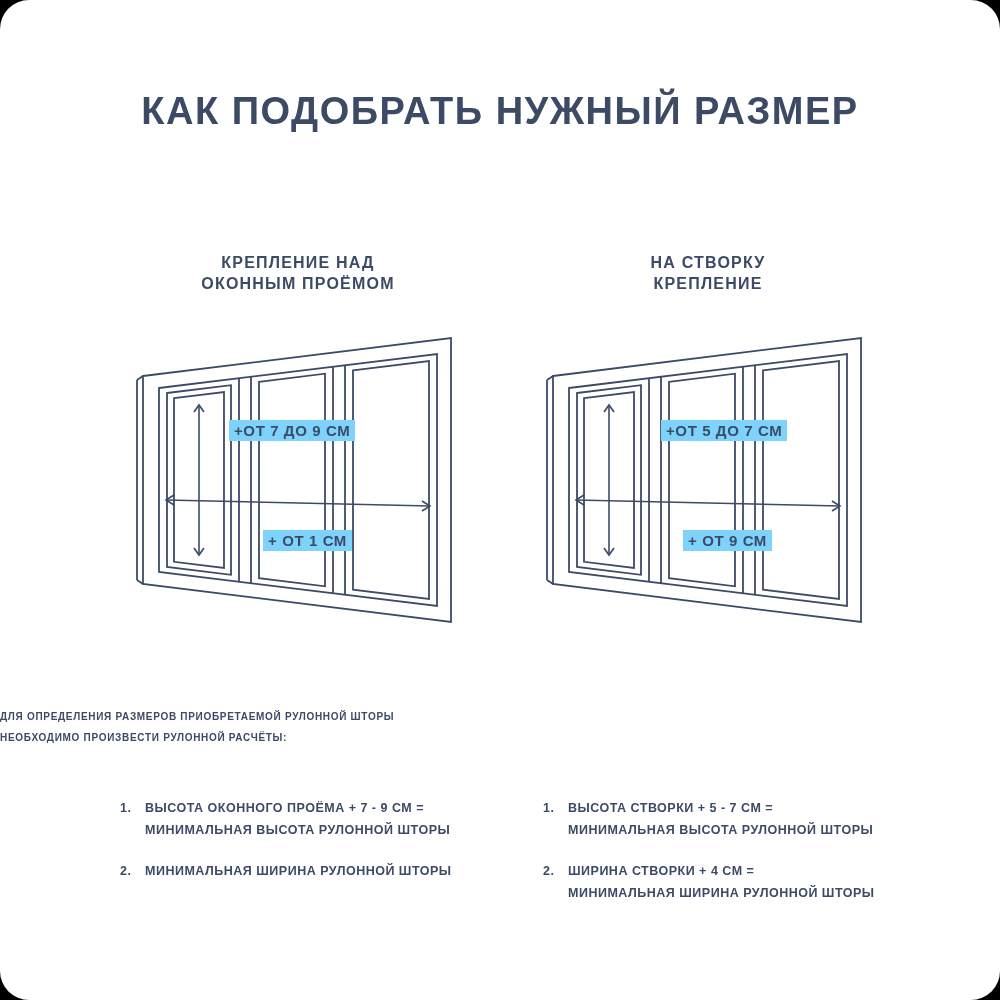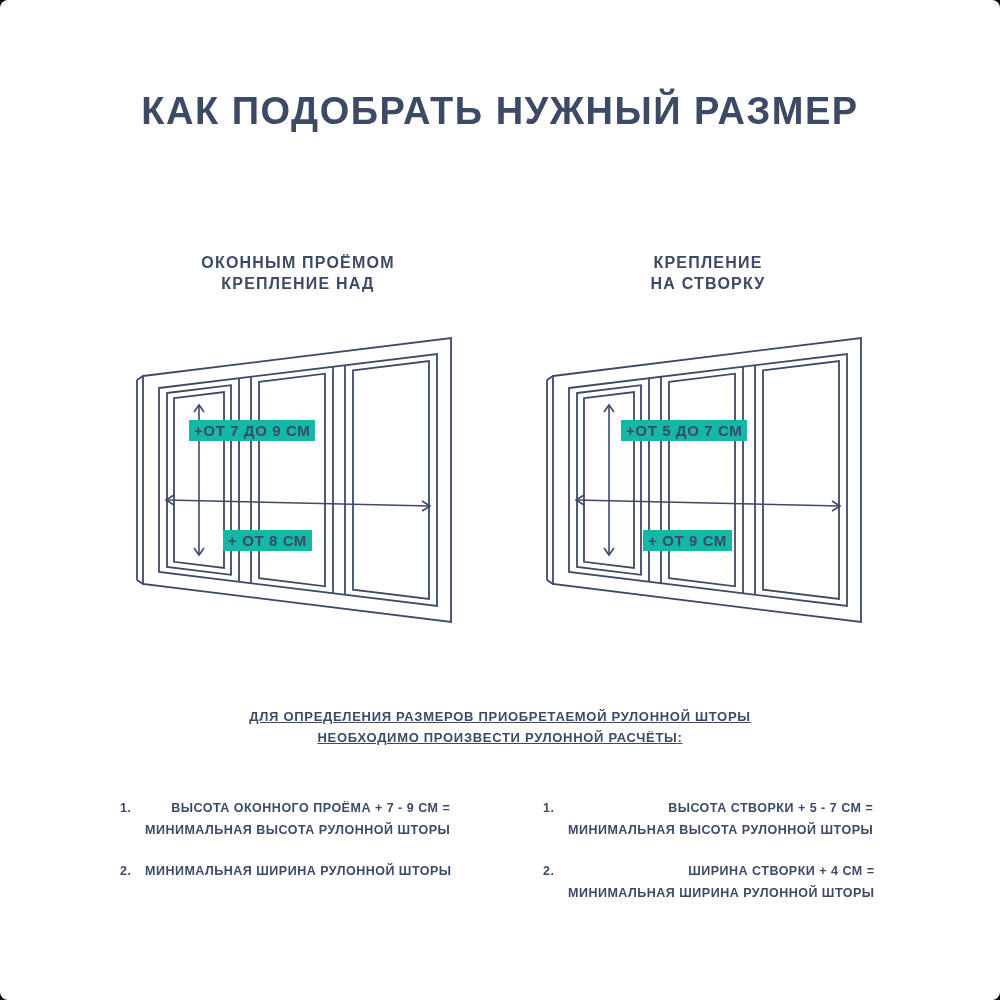--- a/index.html
+++ b/index.html
@@ -11,21 +11,21 @@
   }
   .canvas {
     position: relative;
     width: 1000px; height: 1000px;
     background: #000;
     overflow: hidden;
   }
   .card {
     position: absolute; inset: 0;
     background: #fff;
-    border-radius: 8px;
+    border-radius: 29px;
   }
   .title {
     position: absolute; top: 88px; left: 0;
     width: 100%;
     text-align: center;
     color: var(--accent);
     font-size: 38px; line-height: 47px;
     font-weight: 700;
     letter-spacing: 1.5px;
   }
@@ -42,56 +42,56 @@
   }
   .diagram-heading span { display: block; }
   .window-wrap {
     position: relative;
     width: 330px; height: 300px;
     margin: 36px auto 0;
   }
   .window-wrap svg { display: block; width: 330px; height: 300px; }
   .dim-label {
     position: absolute;
-    background: #14b8a6;
+    background: #7dd3fc;
     color: var(--accent);
     font-size: 15px;
     font-weight: 700;
     letter-spacing: 0.6px;
     padding: 2px 5px;
     white-space: nowrap;
+    margin-left: 40px;
   }
   .diagram-0 .label-height { left: 56px;  top: 90px;  }
   .diagram-0 .label-width  { left: 90px;  top: 200px; }
   .diagram-1 .label-height { left: 78px;  top: 90px;  }
   .diagram-1 .label-width  { left: 100px; top: 200px; }
   .instructions {
     position: absolute; top: 706px; left: 0;
     width: 100%;
-    text-align: center;
-    color: var(--accent);
-    font-size: 13px; line-height: 21px;
+    text-align: left;
+    color: var(--accent);
+    font-size: 10px; line-height: 21px;
     font-weight: 700;
     letter-spacing: 0.7px;
-    text-decoration: underline;
   }
   .instructions span { display: block; }
   .calc-col {
     position: absolute; top: 797px;
     width: 372px;
     color: var(--accent);
     font-size: 12.5px; line-height: 22px;
     font-weight: 700;
     letter-spacing: 0.5px;
   }
   .calc-col-0 { left: 120px; }
   .calc-col-1 { left: 543px; }
   .calc-item { display: flex; gap: 9px; margin-bottom: 19px; }
   .calc-num { flex: 0 0 16px; }
-  .calc-text span { display: block; text-align: right; }
+  .calc-text span { display: block; }
   .sym-hidden { position: absolute; width: 0; height: 0; overflow: hidden; }
 </style>
 </head>
 <body>
 
 <svg class="sym-hidden" aria-hidden="true">
   <symbol id="window-sym" viewBox="0 0 330 300">
     <g fill="none" stroke="#3d4a66" stroke-width="1.8">
 
       <line x1="4" y1="50" x2="4" y2="250"></line>
@@ -130,36 +130,36 @@
 
 <div class="canvas">
   <div class="card">
 
     <h1 class="title">
       <span>КАК ПОДОБРАТЬ НУЖНЫЙ РАЗМЕР</span>
     </h1>
 
     <div class="diagram diagram-0">
       <div class="diagram-heading">
+        <span>КРЕПЛЕНИЕ НАД</span>
         <span>ОКОННЫМ ПРОЁМОМ</span>
-        <span>КРЕПЛЕНИЕ НАД</span>
       </div>
       <div class="window-wrap">
         <svg viewBox="0 0 330 300">
           <use href="#window-sym"></use>
         </svg>
         <div class="dim-label label-height">+ОТ 7 ДО 9 СМ</div>
-        <div class="dim-label label-width">+ ОТ 8 СМ</div>
+        <div class="dim-label label-width">+ ОТ 1 СМ</div>
       </div>
     </div>
 
     <div class="diagram diagram-1">
       <div class="diagram-heading">
+        <span>НА СТВОРКУ</span>
         <span>КРЕПЛЕНИЕ</span>
-        <span>НА СТВОРКУ</span>
       </div>
       <div class="window-wrap">
         <svg viewBox="0 0 330 300">
           <use href="#window-sym"></use>
         </svg>
         <div class="dim-label label-height">+ОТ 5 ДО 7 СМ</div>
         <div class="dim-label label-width">+ ОТ 9 СМ</div>
       </div>
     </div>
 

